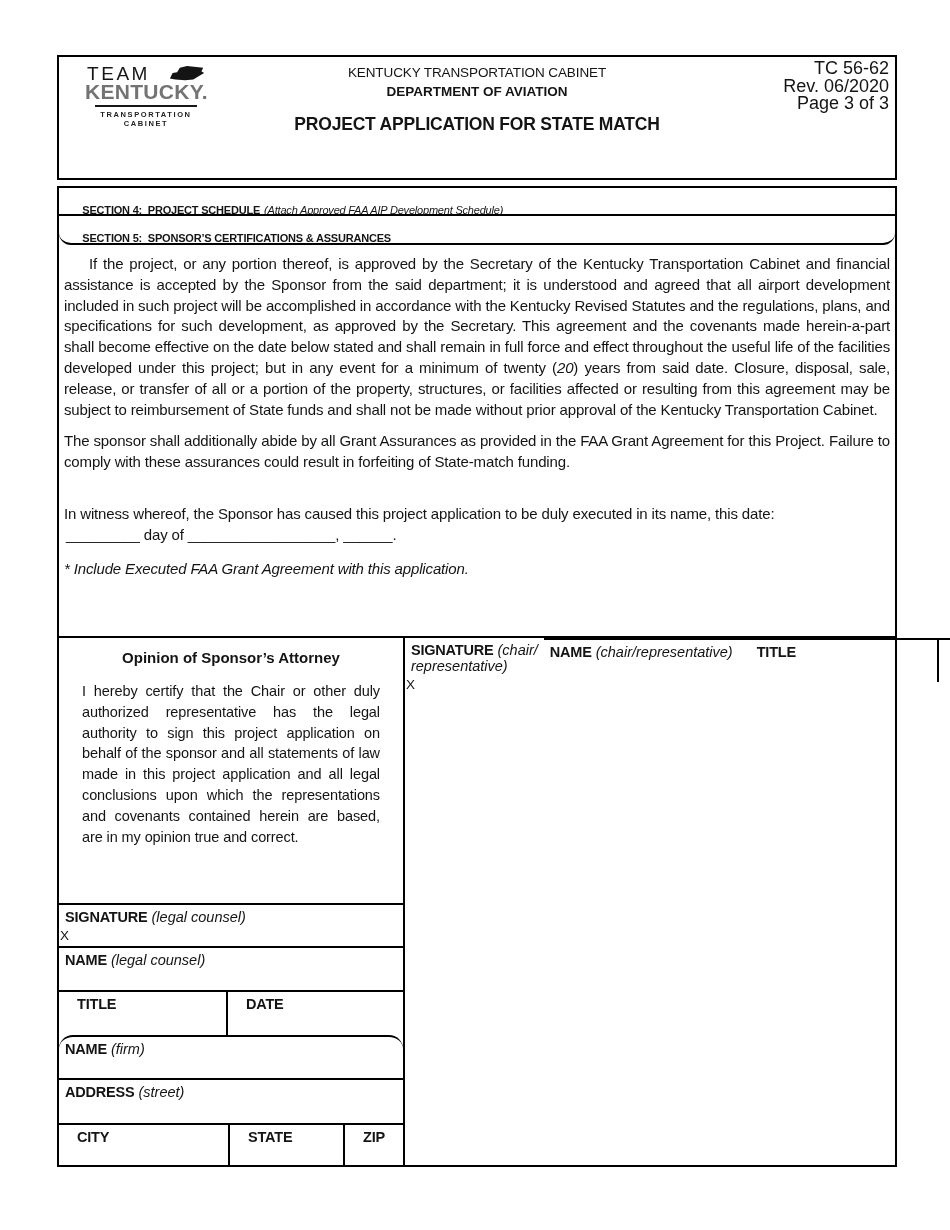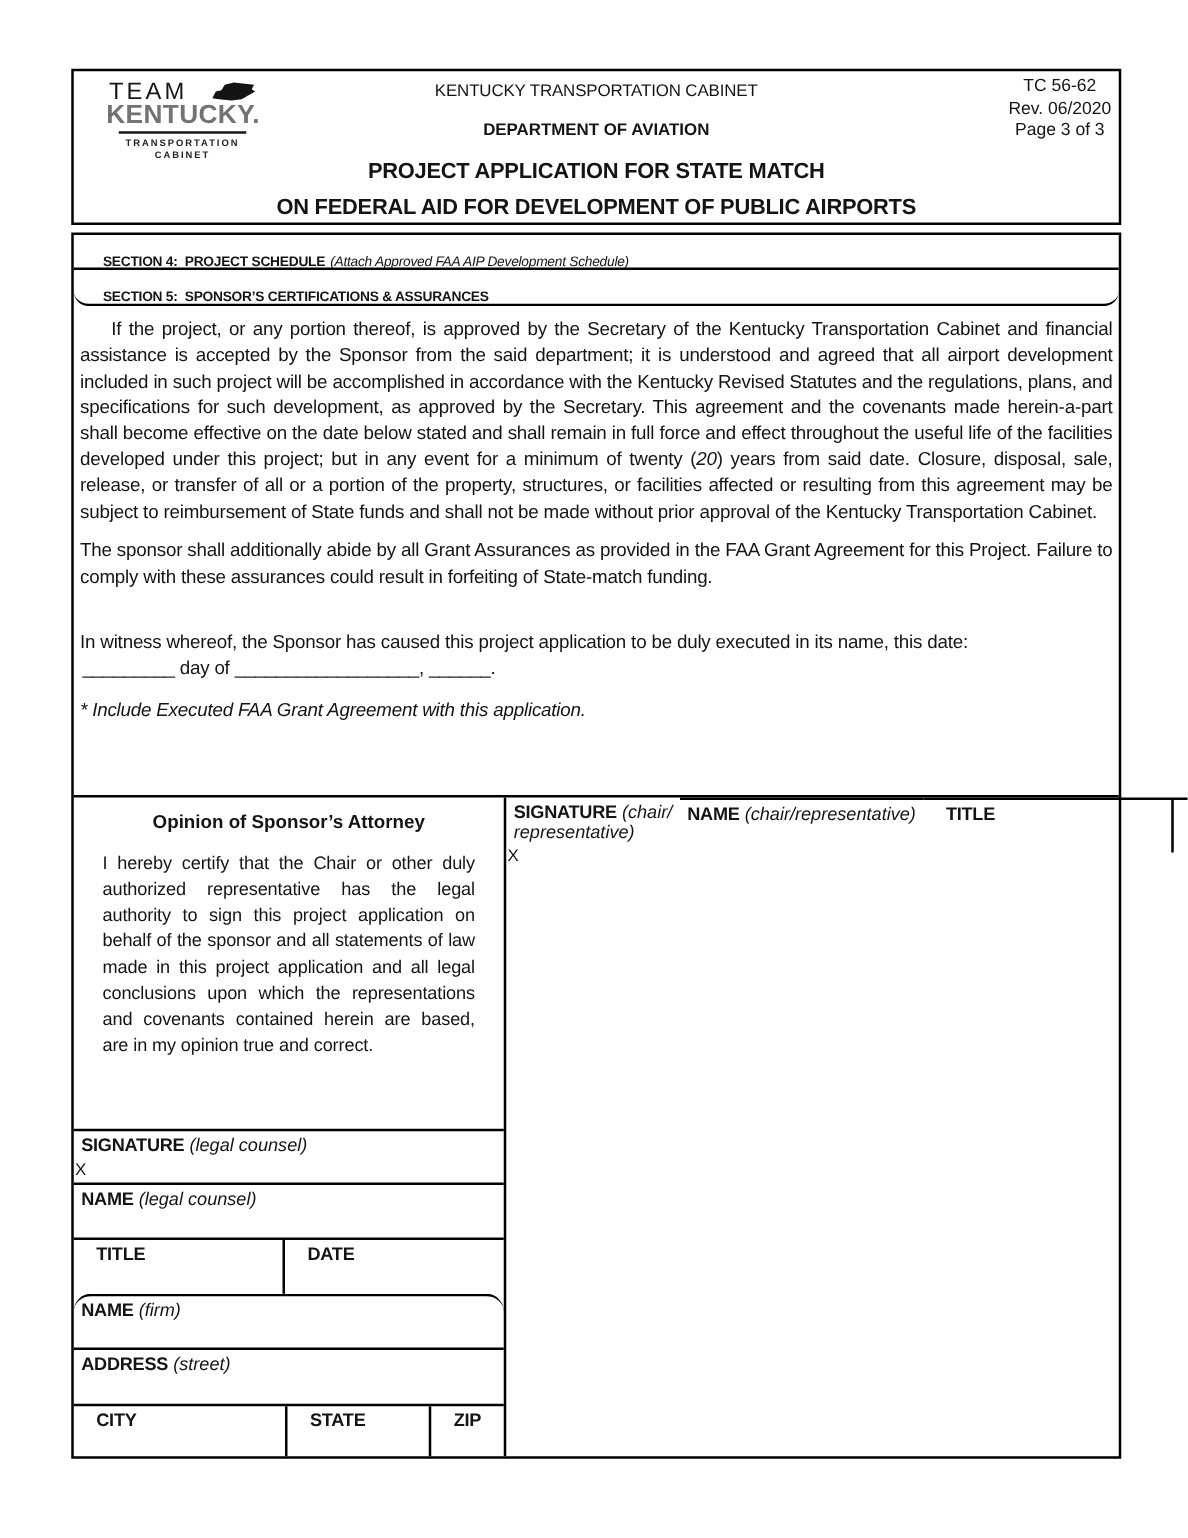--- a/index.html
+++ b/index.html
@@ -18,26 +18,26 @@
   }
   .logo { position:absolute; left:26px; top:7px; width:122px; text-align:center; }
   .logo-row1 { display:flex; align-items:flex-end; justify-content:center; gap:19px;
                font-size:19px; letter-spacing:2.5px; font-weight:400; line-height:19px; color:#161616; }
   .logo-ky { font-size:21px; font-weight:800; letter-spacing:0.3px; line-height:21px; margin-top:-2px; color:#737373; }
   .logo-rule { height:2px; background:#161616; margin:3px 10px 3px; }
   .logo-sub { font-size:7.5px; font-weight:bold; letter-spacing:1.6px; line-height:9px; color:#222; }
 
   .header-center { position:absolute; left:0; right:0; top:8px; text-align:center; }
   .org1 { font-size:13.5px; letter-spacing:-0.1px; }
-  .org2 { font-size:13.5px; font-weight:bold; margin-top:16px; }
+  .org2 { font-size:13.5px; font-weight:bold; margin-top:4px; }
   .title1 { font-size:17.5px; font-weight:bold; margin-top:15px; letter-spacing:-0.2px; }
   .title2 { font-size:17.5px; font-weight:bold; margin-top:8px; letter-spacing:-0.2px; }
 
-  .header-meta { position:absolute; right:6px; top:3px; text-align:center;
-                 font-size:14px; line-height:17.5px; }
+  .header-meta { position:absolute; right:6px; top:3px; text-align:right;
+                 font-size:18px; line-height:17.5px; }
 
   
   .main-box {
     position:absolute; left:57px; top:186px; width:836px; height:977px;
     border:2px solid #000; background:#fff; box-sizing:content-box;
   }
   .sec-row { box-sizing:border-box; border-bottom:2px solid #000;
              padding:4px 0 0 5px; font-size:11px; white-space:pre-wrap; }
   .sec-row.s4 { height:28px; }
   .sec-row.s5 { height:29px;border-radius:12px; }
@@ -110,21 +110,20 @@
       <div class="logo-ky">KENTUCKY.</div>
       <div class="logo-rule"></div>
       <div class="logo-sub">TRANSPORTATION</div>
       <div class="logo-sub">CABINET</div>
     </div>
 
     <div class="header-center">
       <div class="org1">KENTUCKY TRANSPORTATION CABINET</div>
       <div class="org2">DEPARTMENT OF AVIATION</div>
       <div class="title1">PROJECT APPLICATION FOR STATE MATCH</div>
-      <div class="title2">ON FEDERAL AID FOR DEVELOPMENT OF PUBLIC AIRPORTS</div>
     </div>
 
     <div class="header-meta">
       <div>TC 56-62</div>
       <div>Rev. 06/2020</div>
       <div>Page 3 of 3</div>
     </div>
   </div>
 
   <div class="main-box">

